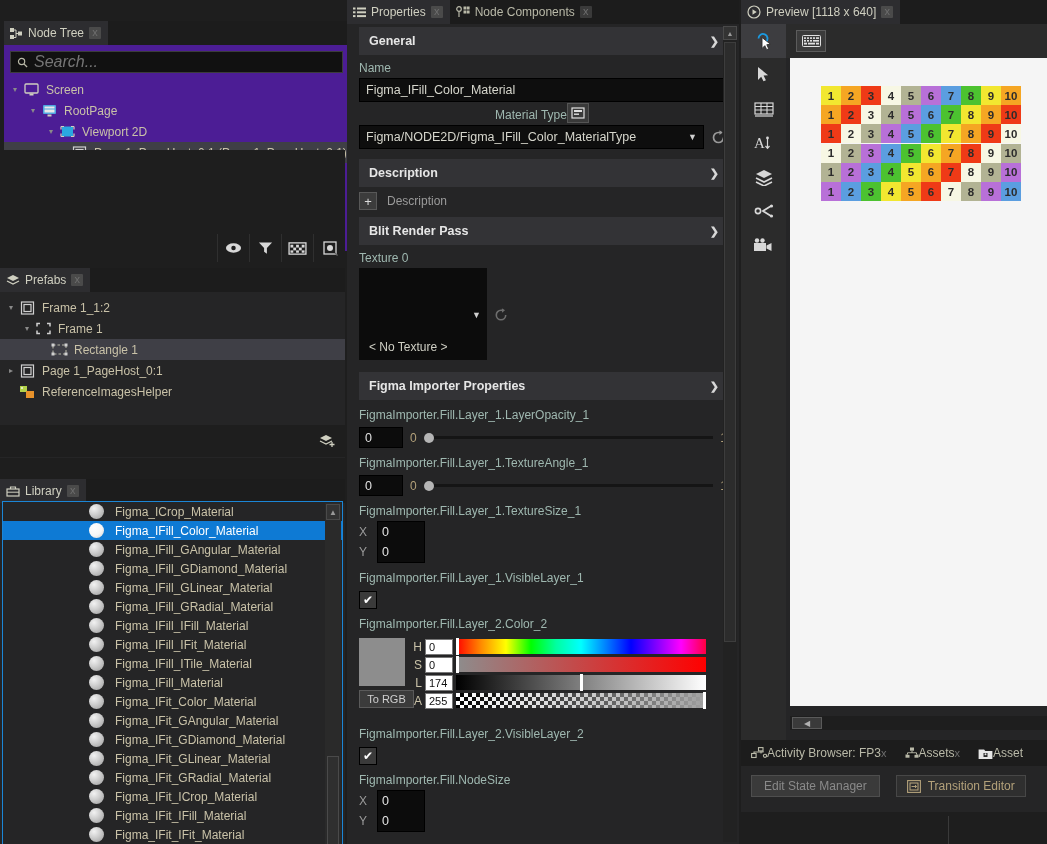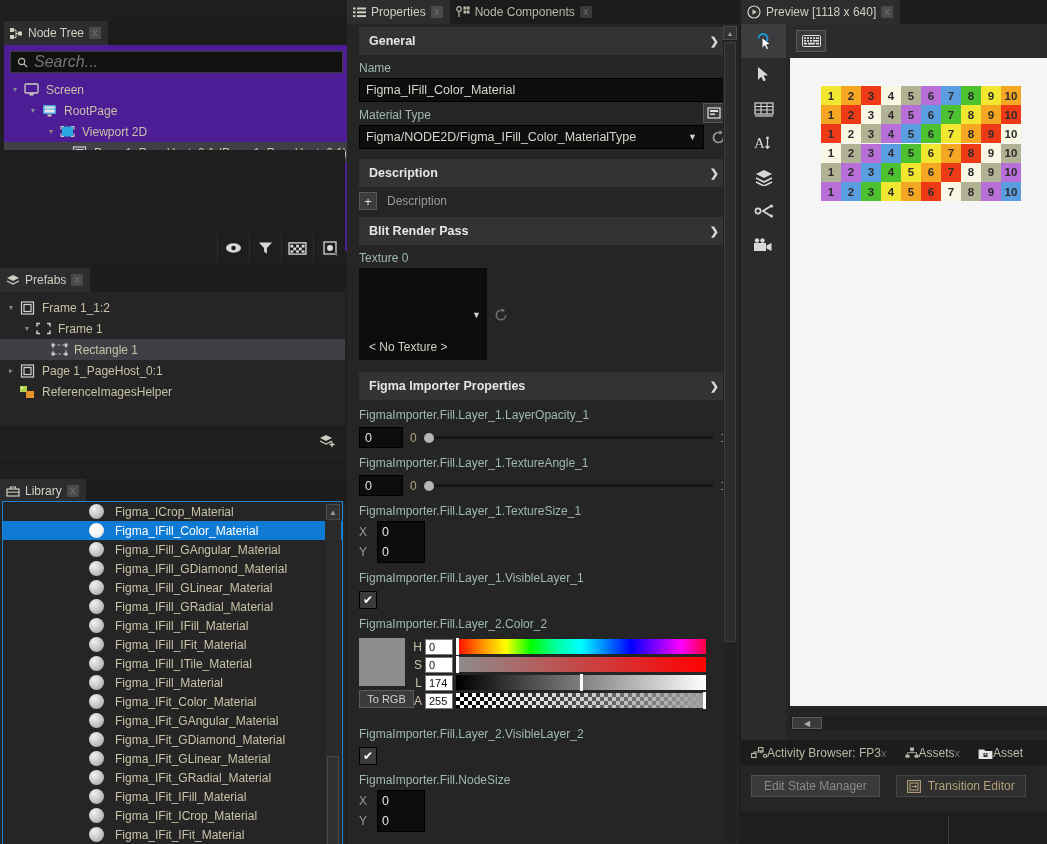--- a/index.html
+++ b/index.html
@@ -426,25 +426,25 @@
         <div class="librow">
           <span class="sphere"></span>
           <span>Figma_IFit_GLinear_Material</span>
         </div>
         <div class="librow">
           <span class="sphere"></span>
           <span>Figma_IFit_GRadial_Material</span>
         </div>
         <div class="librow">
           <span class="sphere"></span>
+          <span>Figma_IFit_ICrop_Material</span>
+        </div>
+        <div class="librow">
+          <span class="sphere"></span>
           <span>Figma_IFit_IFill_Material</span>
-        </div>
-        <div class="librow">
-          <span class="sphere"></span>
-          <span>Figma_IFit_ICrop_Material</span>
         </div>
         <div class="librow">
           <span class="sphere"></span>
           <span>Figma_IFit_IFit_Material</span>
         </div>
       </div>
     <div class="vscroll">
       <div class="up">▲</div>
       <div class="thumb" style="top:253px;height:95px;"></div>
     </div>
@@ -487,21 +487,21 @@
     </div>
   </div>
 
   <div class="sect">
     <span>General</span>
     <span class="chev">❯</span>
   </div>
   <div class="plabel">Name</div>
   <div class="pfield">Figma_IFill_Color_Material</div>
 
-  <div style="display:flex;align-items:flex-end;justify-content:space-between;">
+  <div style="display:flex;align-items:flex-end;justify-content:center;">
     <div class="plabel">Material Type</div>
     <div style="margin-right:14px;margin-bottom:2px" class="sqbtn">
       <svg width="14" height="12" viewBox="0 0 14 12">
           <rect x="1" y="1" width="12" height="10" stroke="#e0e0e0" stroke-width="1.2" fill="none"></rect>
           <rect x="3" y="3" width="8" height="2" fill="#e0e0e0"></rect>
           <rect x="3" y="6.5" width="5" height="1.4" fill="#e0e0e0"></rect>
         </svg>
     </div>
   </div>
   <div class="prow">

